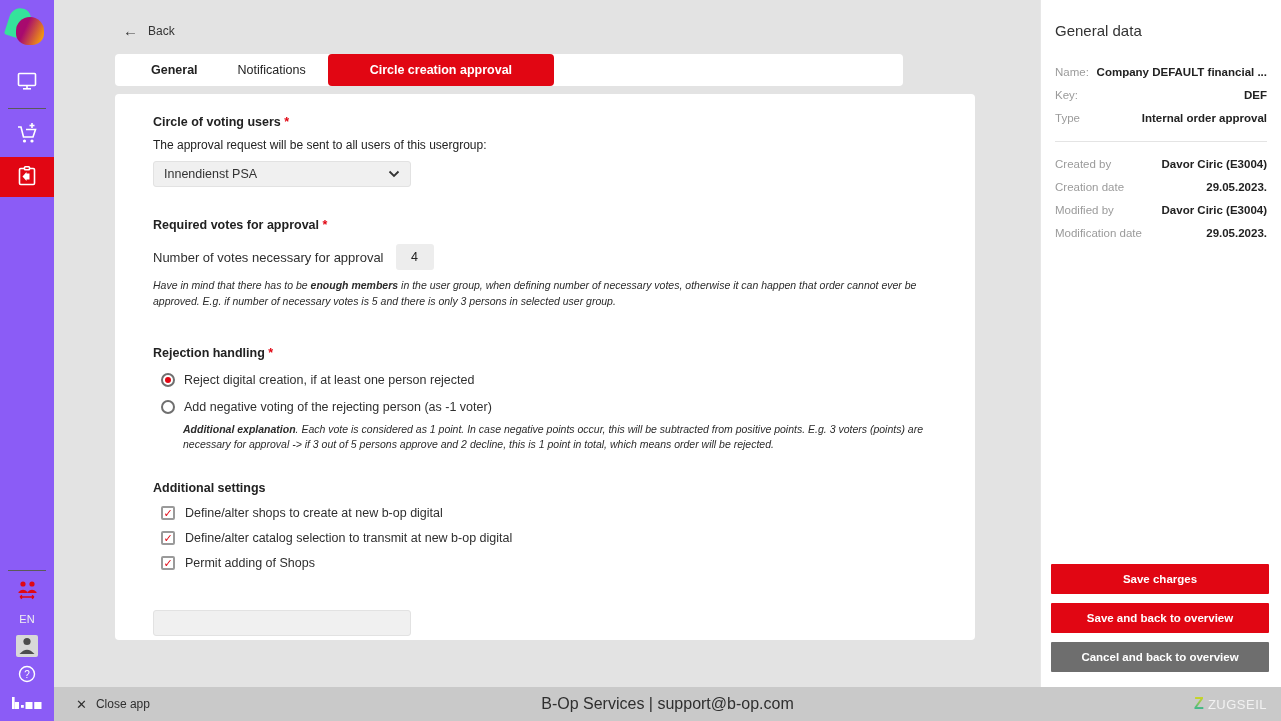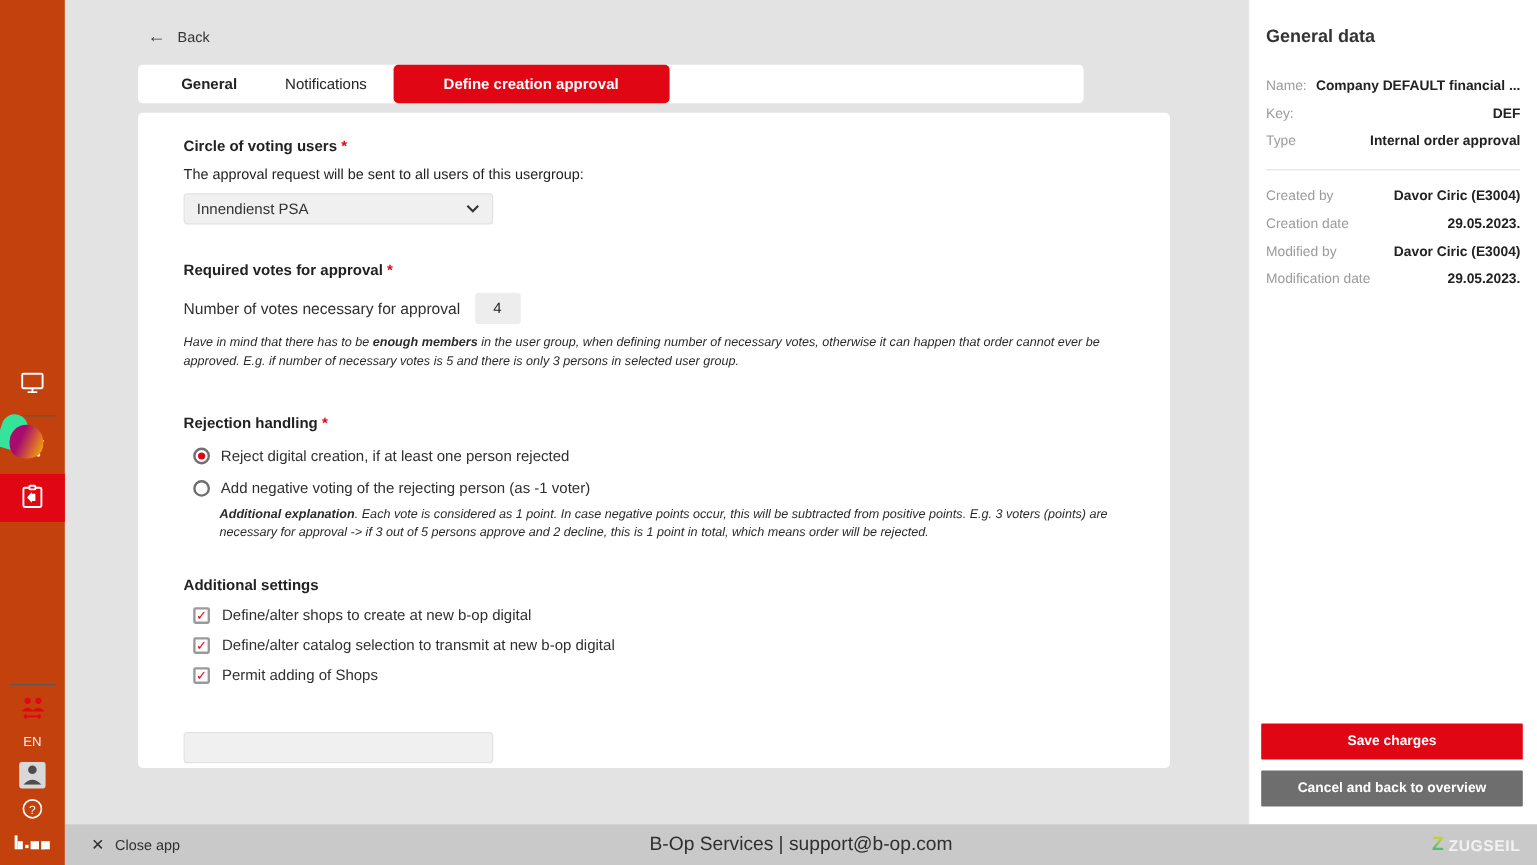--- a/index.html
+++ b/index.html
@@ -1,22 +1,22 @@
 <!DOCTYPE html>
 <html><head>
 <meta charset="utf-8">
 <style>
   * { margin:0; padding:0; box-sizing:border-box; }
   html,body { width:1281px; height:721px; overflow:hidden; }
   body { font-family:"Liberation Sans","DejaVu Sans",sans-serif; background:#e3e3e3; color:#2f2f2f; }
   .app { position:relative; width:1281px; height:721px; }
 
   
-  .sidebar { position:absolute; left:0; top:0; bottom:0; width:54px; background:#c2410c; z-index:5;
-             display:flex; align-items:center; }
+  .sidebar { position:absolute; left:0; top:0; bottom:0; width:54px; background:#8b5cf6; z-index:5;
+             display:flex; flex-direction:column; align-items:center; }
   .logo-wrap { position:relative; width:38px; height:40px; margin-top:8px; cursor:pointer; }
   .logo-teal { position:absolute; left:0; top:0; width:22px; height:30px; background:#35e39b;
                border-radius:11px 11px 11px 2px; transform:rotate(18deg); }
   .logo-ball { position:absolute; left:8px; top:9px; width:28px; height:28px;
                background:linear-gradient(115deg,#a80a6e 35%,#f49d0b 90%); border-radius:50% 50% 42% 42%; }
   .side-item { width:54px; height:44px; display:flex; align-items:center; justify-content:center;
                background:transparent; border:none; cursor:pointer; }
   .side-item.active { background:#e10613; height:40px; }
   .side-divider { width:38px; height:1px; background:#5a5a5a; margin:4px 0; }
   .side-top { display:flex; flex-direction:column; align-items:center; margin-top:12px; }
@@ -61,21 +61,21 @@
   .cb-row { display:flex; align-items:center; gap:10px; margin:11px 0 0 8px; font-size:12.5px; cursor:pointer; }
   .checkbox { width:14px; height:14px; border:2px solid #9a9a9a; border-radius:2px; flex:none;
               display:flex; align-items:center; justify-content:center; color:#e10613; font-size:11px; font-weight:bold; }
   .note-indent { margin-left:30px; max-width:770px; }
   .spacer31 { height:31px; } .spacer40 { height:36px; } .spacer28 { height:28px; }
   .email-label { font-size:12px; color:#222; }
 
   
   .right-panel { position:absolute; right:0; top:0; width:241px; bottom:34px; background:#fff;
                  border-left:1px solid #e7e7e7; padding:22px 14px 0 14px; }
-  .gd-title { font-size:15px; font-weight:700; color:#333; }
+  .gd-title { font-size:15px; font-weight:400; color:#333; }
   .gd-rows { margin-top:27px; }
   .gd-row { display:flex; align-items:flex-start; margin-bottom:11px; font-size:11.5px; }
   .gd-label { color:#9b9b9b; flex:none; }
   .gd-value { flex:1; text-align:right; font-weight:bold; color:#222; white-space:nowrap;
               overflow:hidden; text-overflow:ellipsis; }
   .gd-divider { height:1px; background:#e4e4e4; margin:17px 0 16px 0; }
   .gd-buttons { position:absolute; left:10px; right:12px; bottom:15px; display:flex; flex-direction:column; gap:9px; }
   .gd-btn { height:30px; border:none; border-radius:1px; color:#fff; font-size:11.5px; font-weight:bold;
             font-family:inherit; cursor:pointer; }
   .gd-btn.primary { background:#e10613; }
@@ -85,21 +85,21 @@
   .footer { position:absolute; left:54px; right:0; bottom:0; height:34px; background:#c9c9c9;
             display:flex; align-items:center; z-index:4; }
   .close-btn { display:flex; align-items:center; gap:9px; margin-left:22px; background:none; border:none;
                font-family:inherit; font-size:12px; color:#2f2f2f; cursor:pointer; }
   .x-icon { font-size:13px; }
   .footer-center { position:absolute; left:0; right:0; text-align:center; font-size:16px; color:#2f2f2f; }
   .zugseil { margin-left:auto; margin-right:14px; display:flex; align-items:center; gap:4px; z-index:1; }
   .z-glyph { font-size:16px; font-weight:bold; color:#2bb39a;
              background:linear-gradient(180deg,#c8d42a 15%,#2bb39a 85%);
              -webkit-background-clip:text; background-clip:text; -webkit-text-fill-color:transparent; }
-  .z-word { font-size:13px; font-weight:bold; color:#f2f2f2; letter-spacing:0.5px; }
+  .z-word { font-size:13px; font-weight:normal; color:#f2f2f2; letter-spacing:0.5px; }
 </style>
 </head>
 <body>
 
 <div class="app">
 
   <aside class="sidebar">
     <div class="logo-wrap">
       <div class="logo-teal"></div>
       <div class="logo-ball"></div>
@@ -181,21 +181,21 @@
 
   <main class="main">
     <div class="back-row">
       <span class="back-arrow">←</span>
       <span>Back</span>
     </div>
 
     <div class="tabstrip">
       <button class="tab t0">General</button>
       <button class="tab">Notifications</button>
-      <button class="tab active">Define creation approval</button>
+      <button class="tab active">Circle creation approval</button>
     </div>
 
     <section class="card">
 
       <div class="sec-heading">
         <span>Circle of voting users</span>
         <span class="req">*</span>
       </div>
       <div class="sec-desc">The approval request will be sent to all users of this usergroup:</div>
       <div class="select-box">
@@ -295,20 +295,21 @@
         <span class="gd-label">Modified by</span>
         <span class="gd-value">Davor Ciric (E3004)</span>
       </div>
       <div class="gd-row">
         <span class="gd-label">Modification date</span>
         <span class="gd-value">29.05.2023.</span>
       </div>
     </div>
     <div class="gd-buttons">
       <button class="gd-btn primary">Save charges</button>
+      <button class="gd-btn primary">Save and back to overview</button>
       <button class="gd-btn secondary">Cancel and back to overview</button>
     </div>
   </aside>
 
   <footer class="footer">
     <button class="close-btn">
       <span class="x-icon">✕</span>
       <span>Close app</span>
     </button>
     <div class="footer-center">B-Op Services | support@b-op.com</div>

